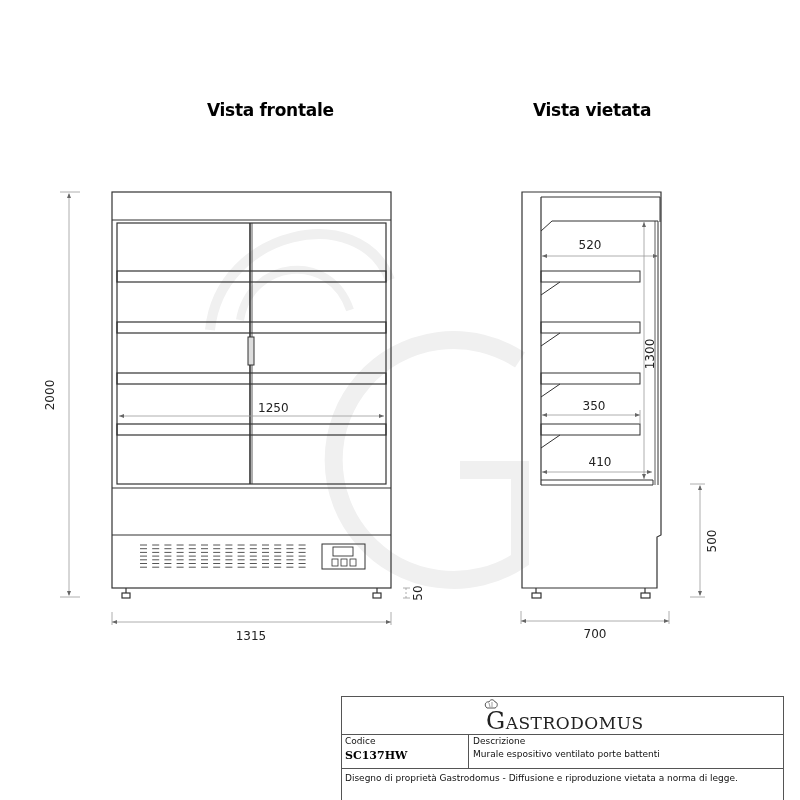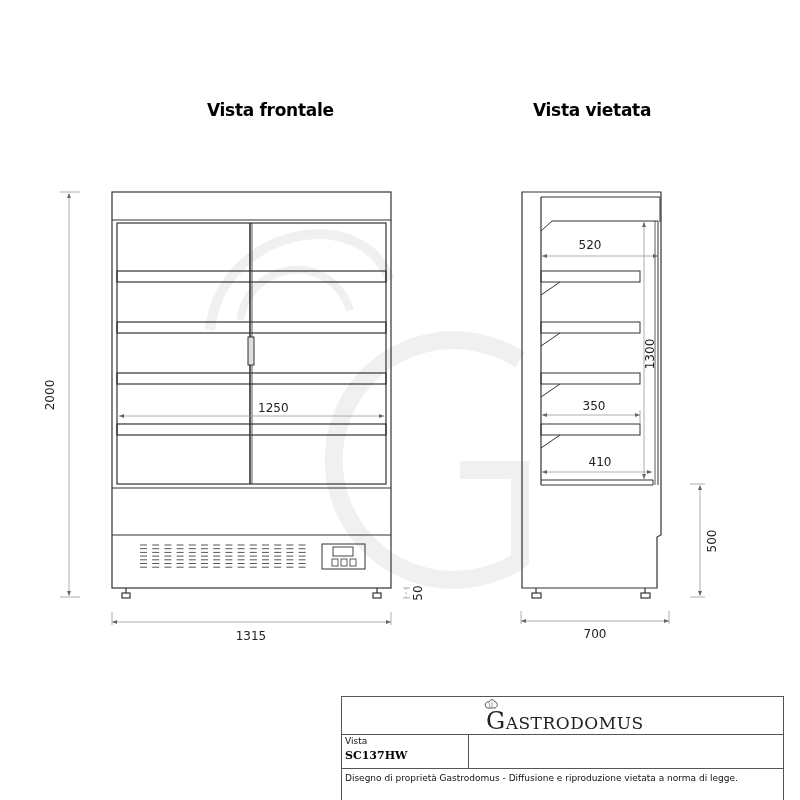--- a/index.html
+++ b/index.html
@@ -257,18 +257,22 @@
 <div class="titleblock">
   <div class="tb-logo-row">
     <svg class="tb-logo-mark" viewBox="0 0 14 12">
       <path d="M3 9 C0 7,1 2,5 3 C6 0,10 0,11 3 C14 3,14 8,11 9 Z" fill="none" stroke="#555" stroke-width="1"></path>
       <path d="M5 4 L6 8 M8 3 L8 8" stroke="#777" stroke-width="0.7"></path>
     </svg>
     <div class="tb-logo"><span class="big">G</span><span>ASTRODOMUS</span></div>
   </div>
   <div class="tb-mid">
     <div class="tb-code">
-      <div class="tb-label">Vista</div>
+      <div class="tb-label">Codice</div>
       <div class="tb-code-val">SC137HW</div>
+    </div>
+    <div class="tb-desc">
+      <div class="tb-label">Descrizione</div>
+      <div class="tb-desc-val">Murale espositivo ventilato porte battenti</div>
     </div>
   </div>
   <div class="tb-foot">Disegno di proprietà Gastrodomus -  Diffusione e riproduzione vietata a norma di legge.</div>
 </div>
 
 </body></html>

